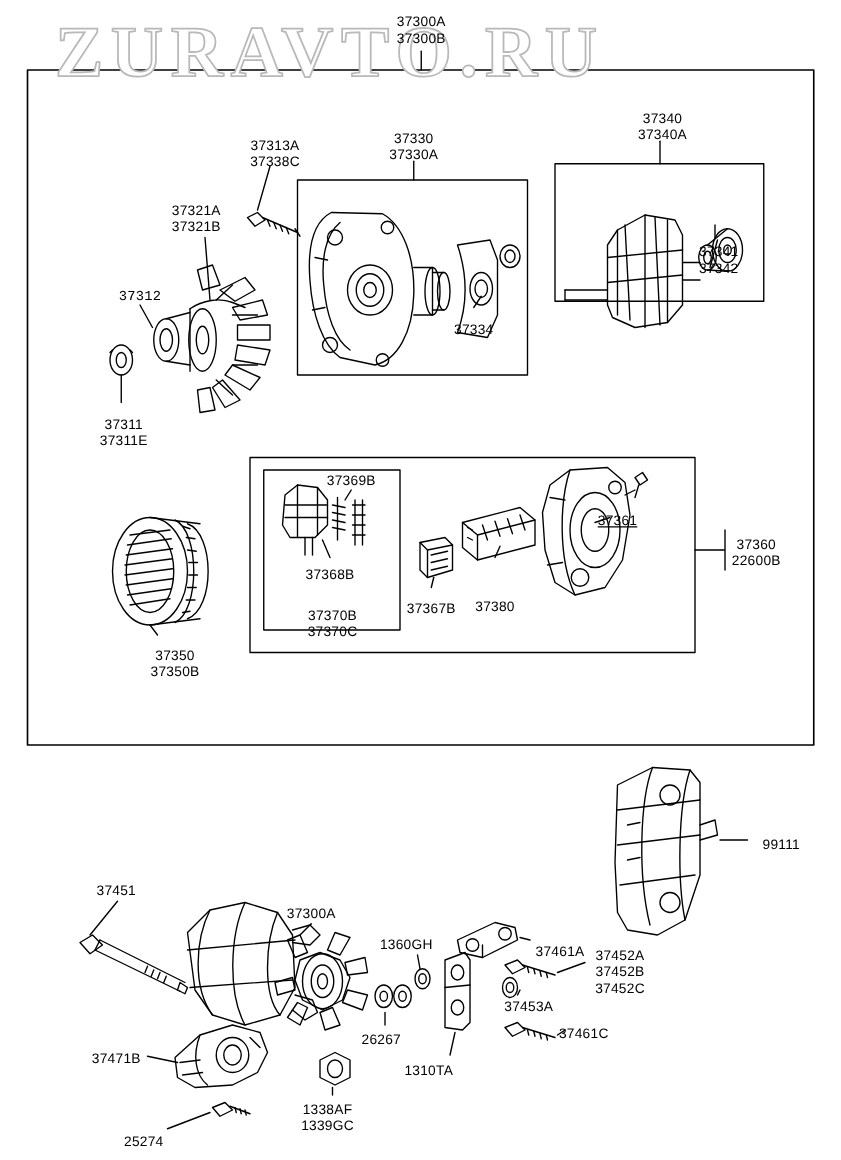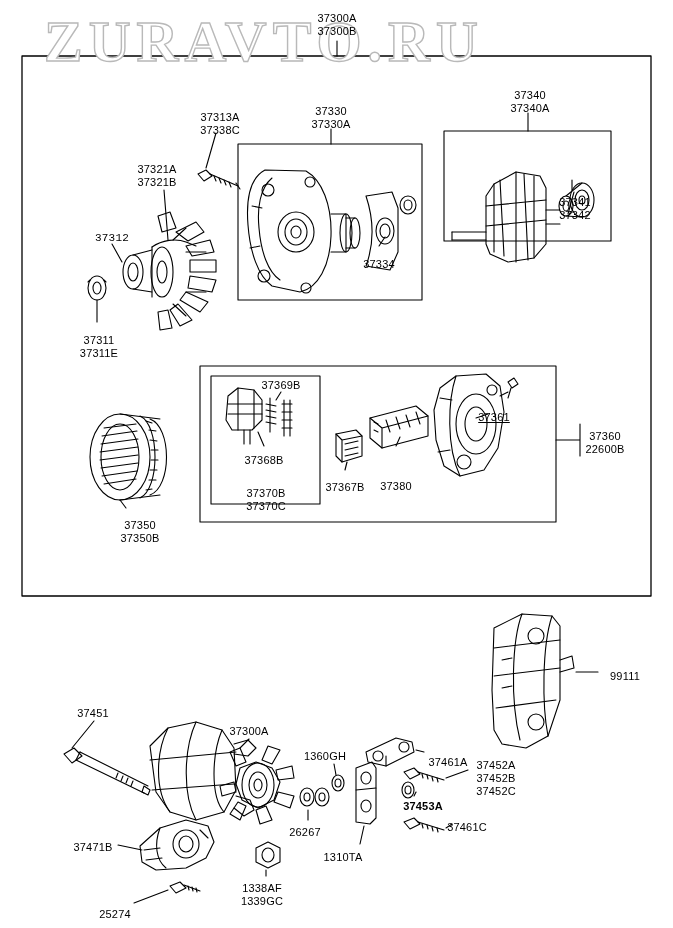--- a/index.html
+++ b/index.html
@@ -366,21 +366,21 @@
   <div class="lbl c" style="left:140px;top:519px;">37350
 37350B</div>
   <div class="lbl c" style="left:625px;top:670px;">99111</div>
   <div class="lbl c" style="left:93px;top:707px;text-align:center;">37451</div>
   <div class="lbl c" style="left:249px;top:725px;">37300A</div>
   <div class="lbl c" style="left:448px;top:756px;">37461A</div>
   <div class="lbl c" style="left:325px;top:750px;">1360GH</div>
   <div class="lbl c" style="left:496px;top:759px;">37452A
 37452B
 37452C</div>
-  <div class="lbl c" style="left:423px;top:800px;font-weight:bold;">37453A</div>
+  <div class="lbl c" style="left:423px;top:800px;">37453A</div>
   <div class="lbl c" style="left:467px;top:821px;">37461C</div>
   <div class="lbl c" style="left:305px;top:826px;">26267</div>
   <div class="lbl c" style="left:343px;top:851px;">1310TA</div>
   <div class="lbl c" style="left:93px;top:841px;">37471B</div>
   <div class="lbl c" style="left:262px;top:882px;">1338AF
 1339GC</div>
   <div class="lbl c" style="left:115px;top:908px;">25274</div>
 
 </div>
 

